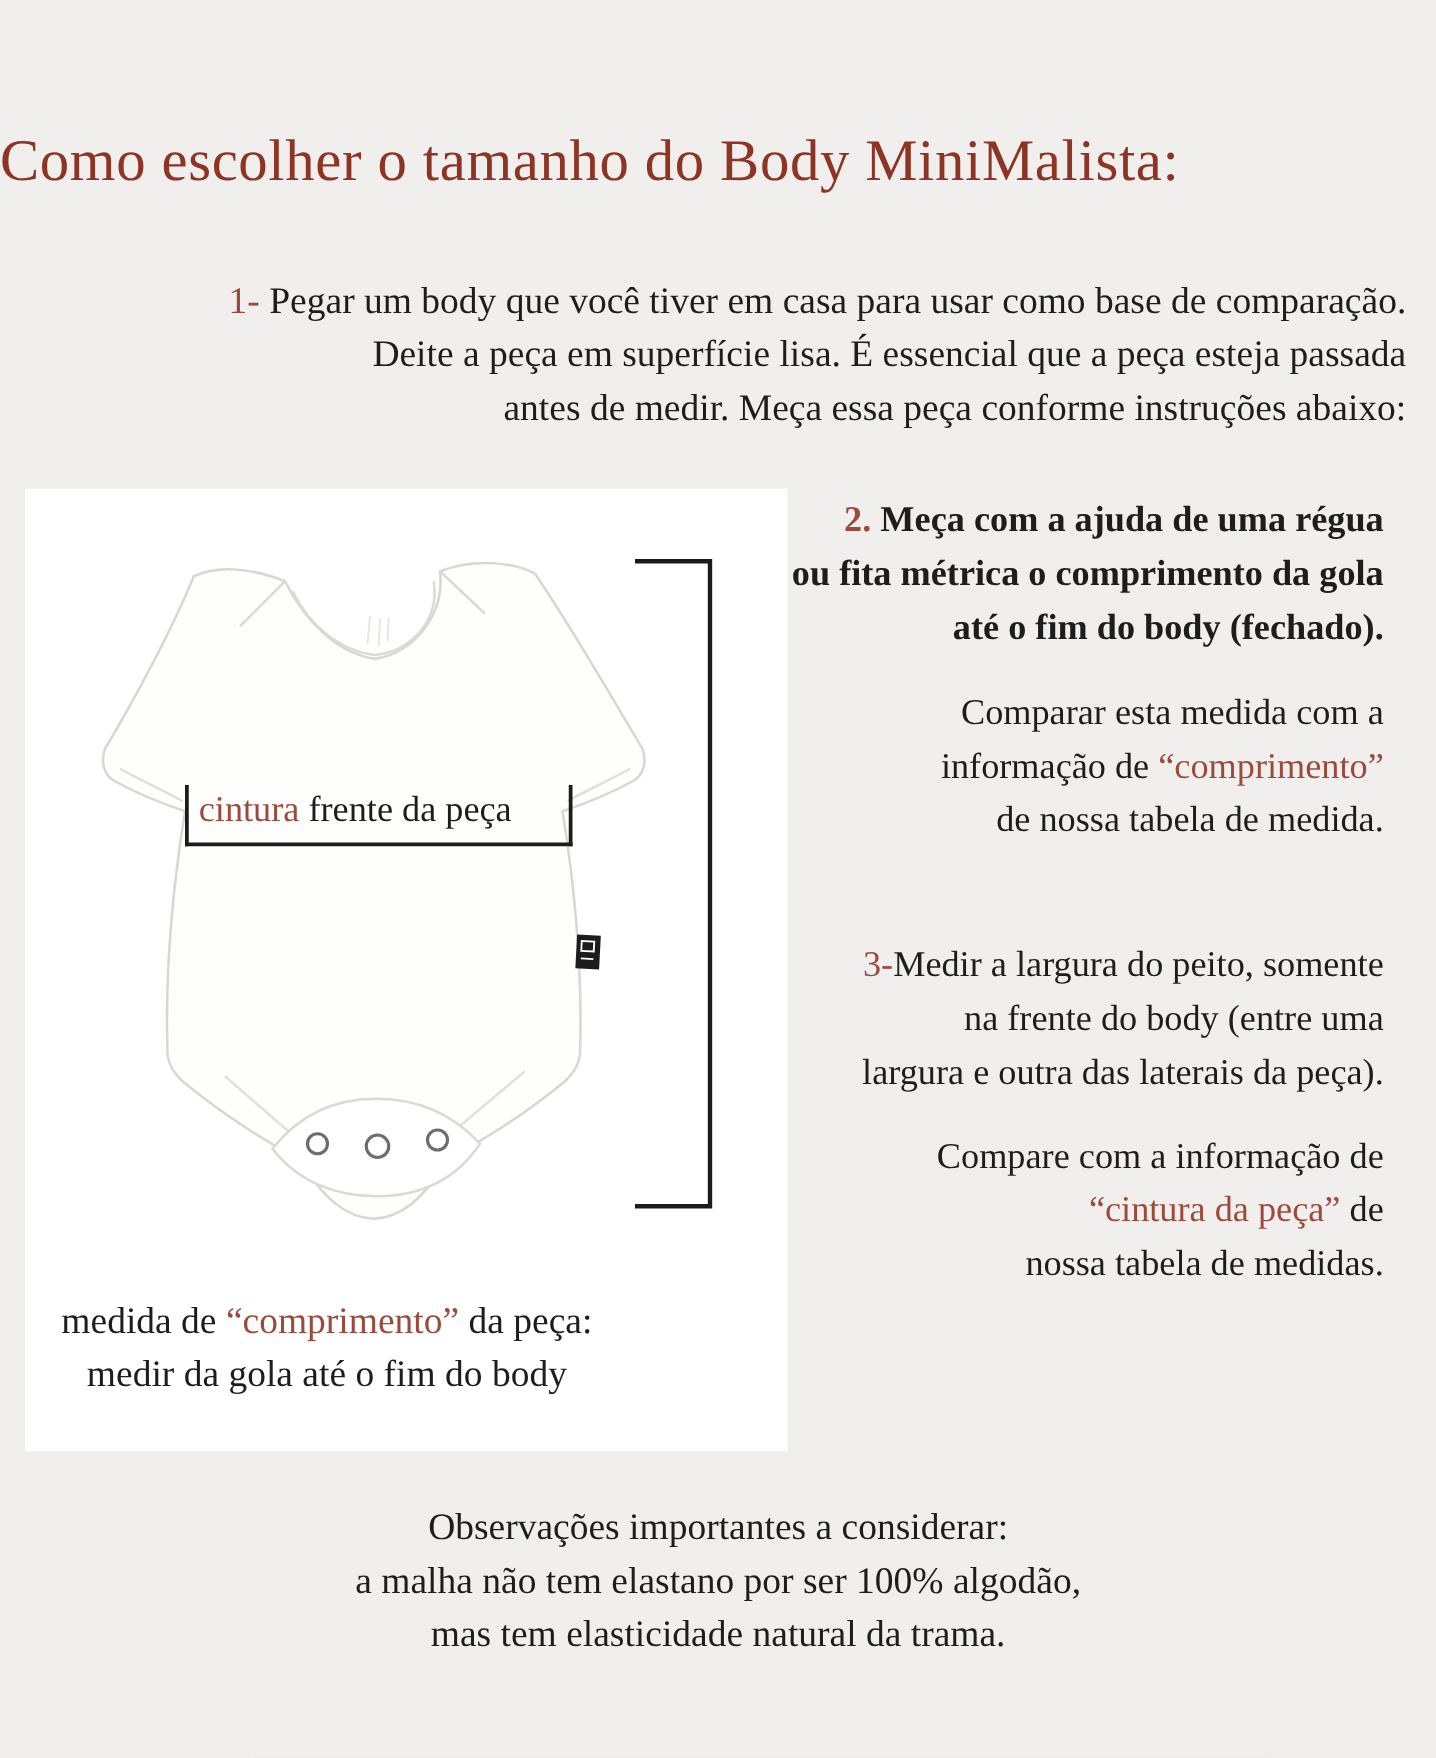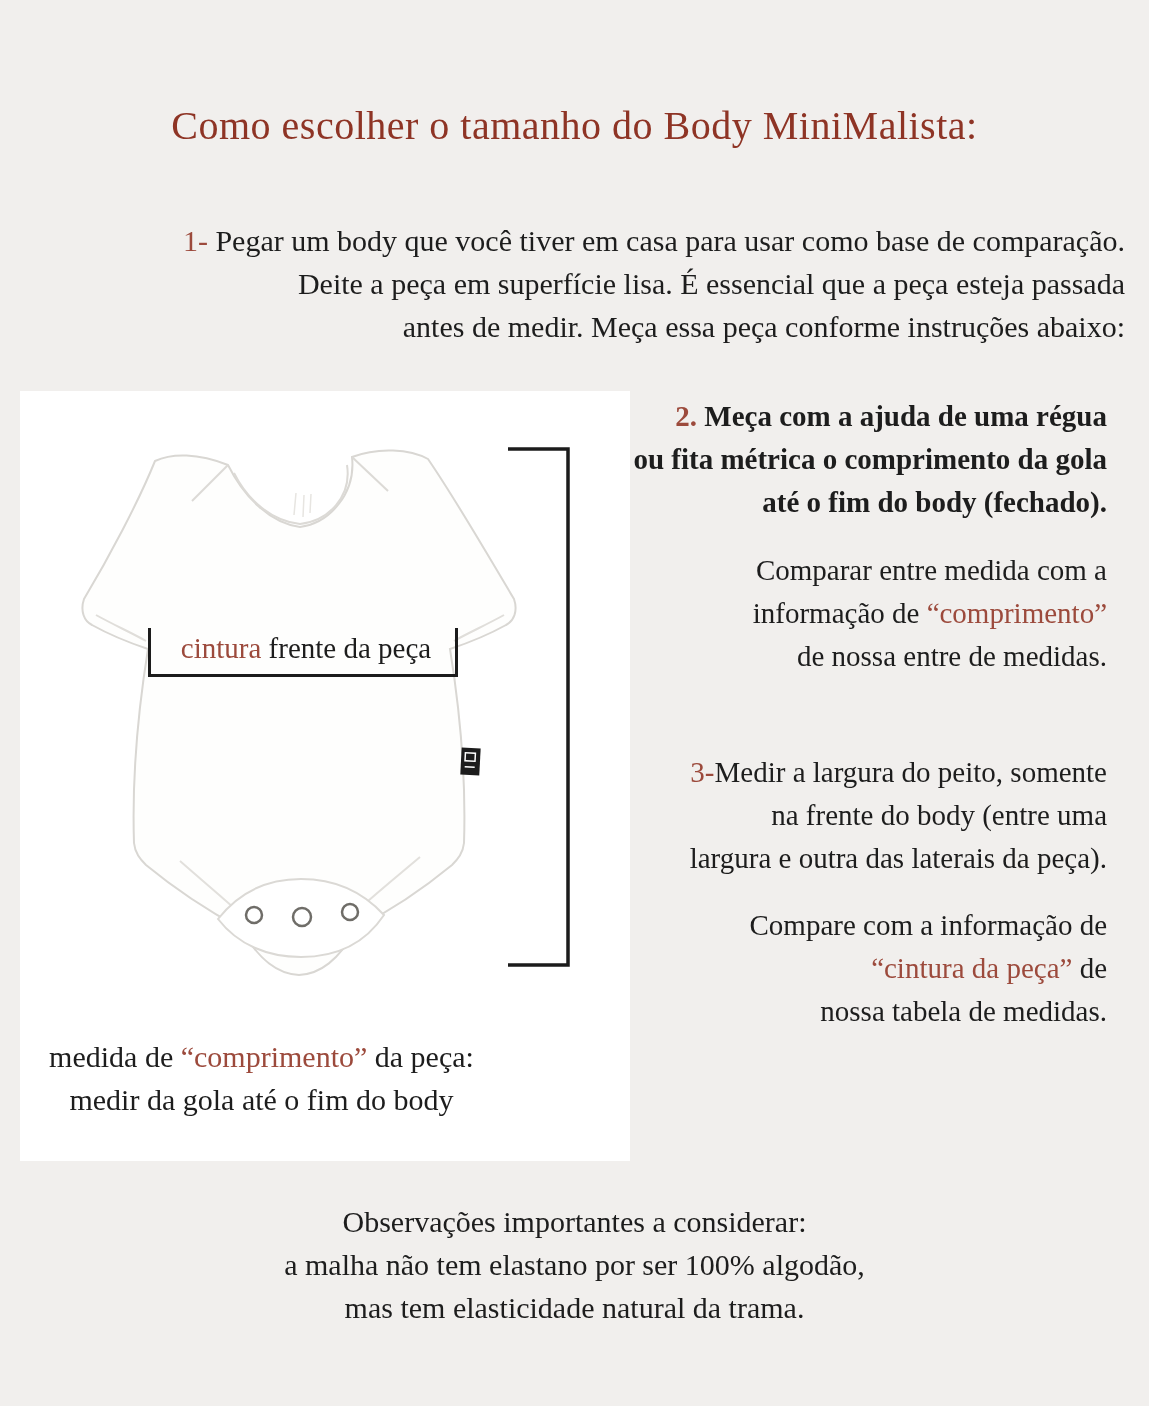--- a/index.html
+++ b/index.html
@@ -15,22 +15,22 @@
     position:relative;
     width:1149px;height:1406px;
     margin:0 auto;
     background:var(--background);
     font-family:"Liberation Serif","DejaVu Serif",serif;
     color:var(--text-black);
     overflow:hidden;
   }
   .page-title{
     position:absolute;top:102px;left:0;right:0;
-    text-align:center;
-    font-size:40px;font-weight:normal;
+    text-align:left;
+    font-size:47px;font-weight:normal;
     letter-spacing:0.5px;
     color:var(--title-red);
   }
   .para{
     position:absolute;
     font-size:30px;line-height:43px;
   }
   .para.right-col{right:42px;text-align:right;font-size:29px;}
   .step1{top:219px;right:24px;text-align:right;margin-left:21px;}
   .step2{top:395px;font-weight:bold;}
@@ -42,21 +42,21 @@
     position:absolute;left:20px;top:391px;
     width:610px;height:770px;
     background:var(--photo-background);
   }
   .photo-box svg{position:absolute;left:0;top:0;}
   .waist-label{
     position:absolute;left:128px;top:237px;width:310px;
     border-left:3px solid #1c1c1c;
     border-right:3px solid #1c1c1c;
     border-bottom:3px solid #1c1c1c;
-    text-align:center;
+    text-align:left;
     font-size:29px;
     padding:4px 2px 9px 8px;
     white-space:nowrap;
     background:transparent;
   }
   .length-caption{
     position:absolute;left:0;top:644px;width:483px;
     text-align:center;
     font-size:30px;line-height:43px;
   }
@@ -144,23 +144,23 @@
     </div>
   </div>
 
   <section class="para right-col step2">
     <div><span class="accent">2.</span><span> Meça com a ajuda de uma régua</span></div>
     <div>ou fita métrica o comprimento da gola</div>
     <div>até o fim do body (fechado).</div>
   </section>
 
   <section class="para right-col step2-compare">
-    <div>Comparar entre medida com a</div>
+    <div>Comparar esta medida com a</div>
     <div><span>informação de </span><span class="accent">“comprimento”</span></div>
-    <div>de nossa entre de medidas.</div>
+    <div>de nossa tabela de medida.</div>
   </section>
 
   <section class="para right-col step3">
     <div><span class="accent">3-</span><span>Medir a largura do peito, somente</span></div>
     <div>na frente do body (entre uma</div>
     <div>largura e outra das laterais da peça).</div>
   </section>
 
   <section class="para right-col step3-compare">
     <div>Compare com a informação de</div>

